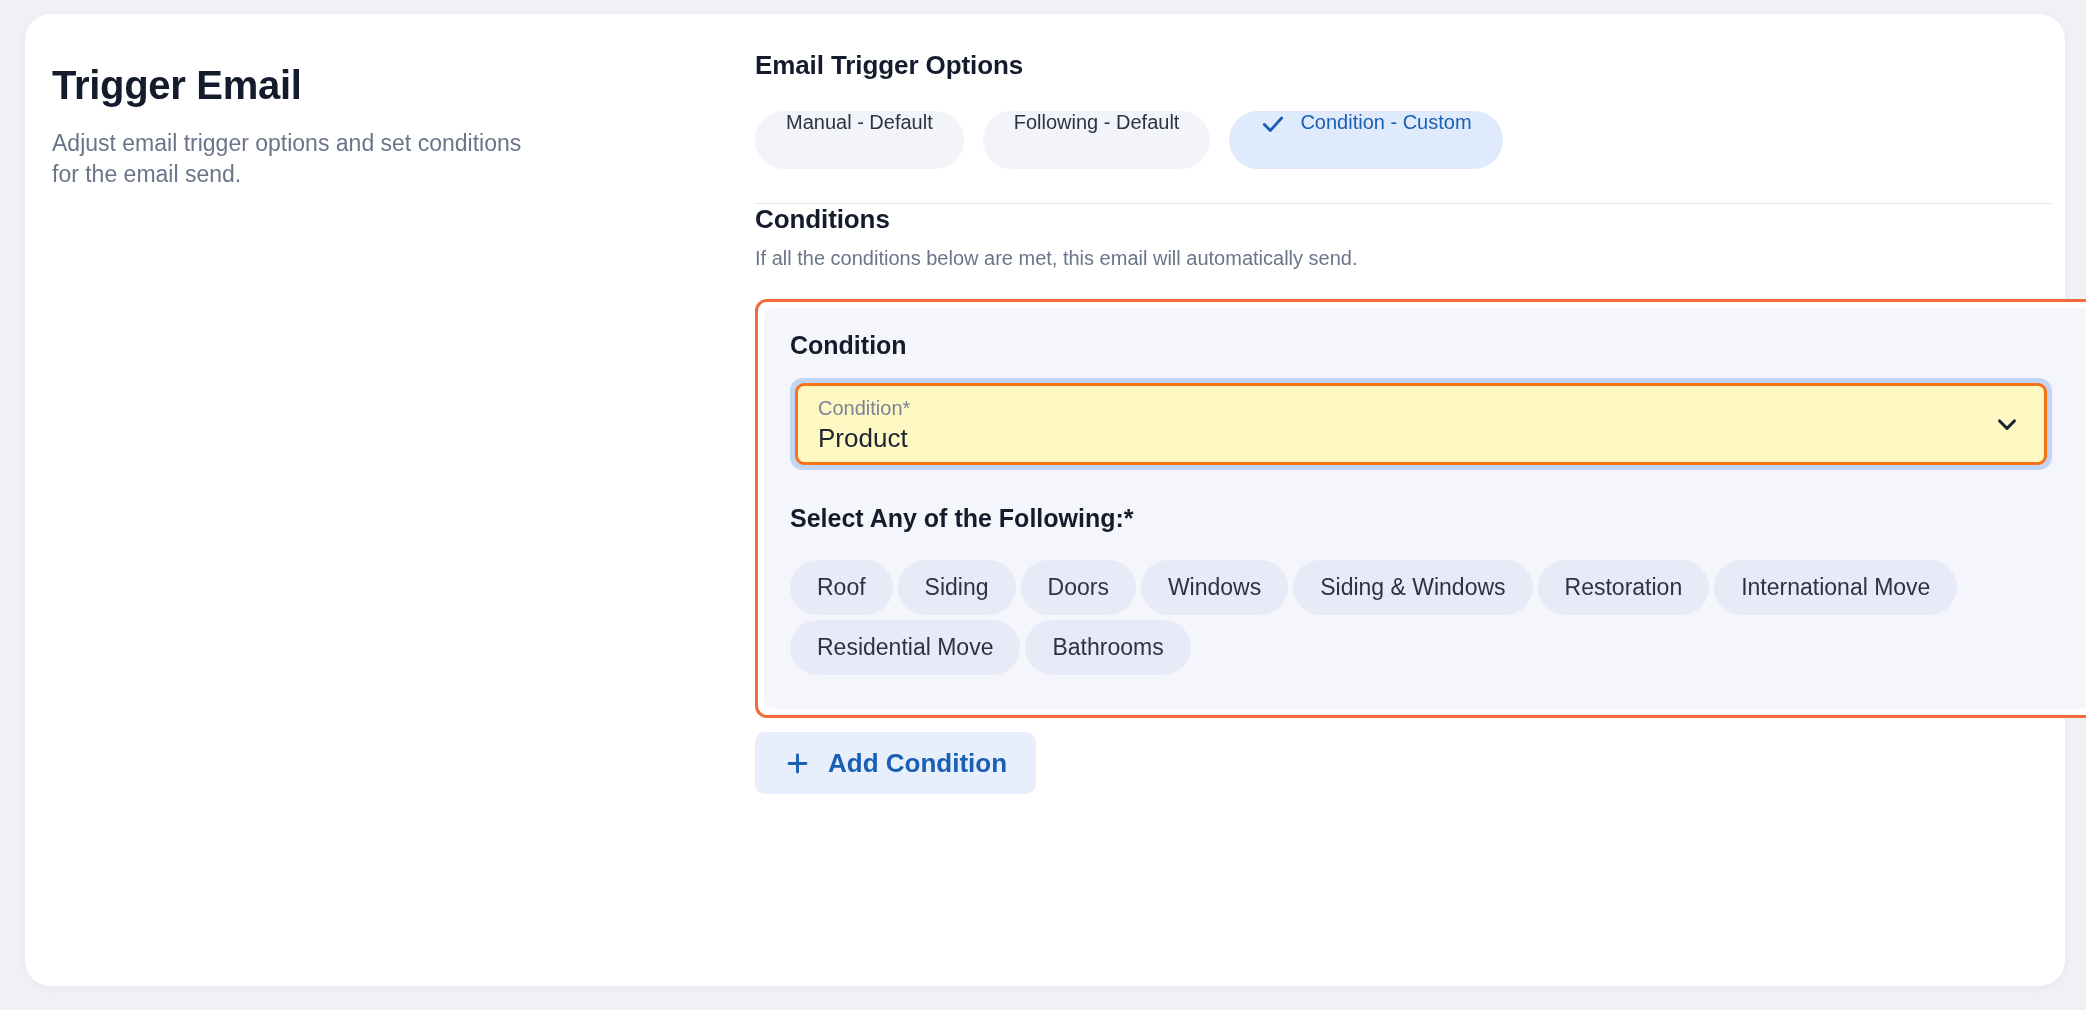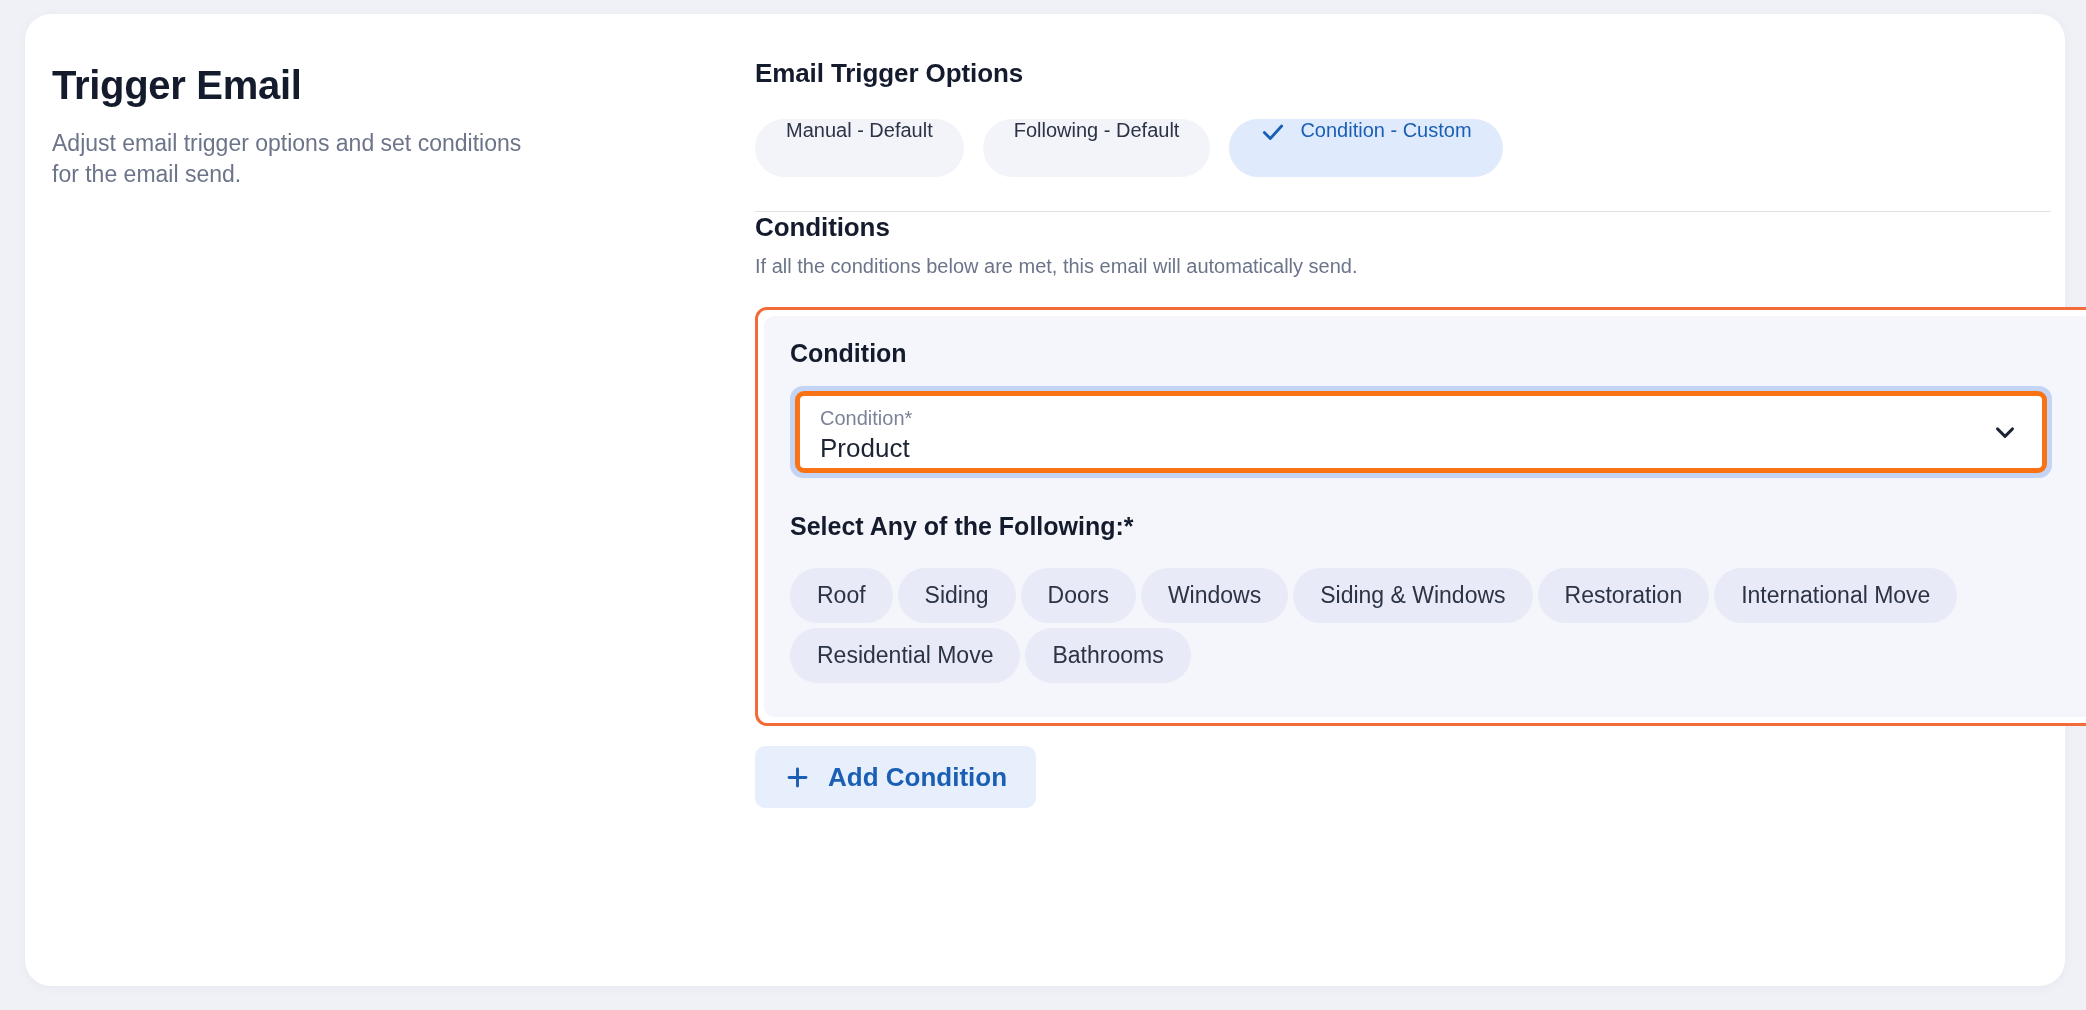--- a/index.html
+++ b/index.html
@@ -54,21 +54,21 @@
     font-size: 23px;
     line-height: 1.36;
     color: #6b7489;
     max-width: 470px;
   }
 
   
   .right-col {
     position: absolute;
     left: 730px;
-    top: 44px;
+    top: 36px;
     width: 1296px;
   }
 
   .section-heading {
     font-size: 26px;
     font-weight: bold;
     color: #141b2d;
     letter-spacing: -0.1px;
   }
 
@@ -149,22 +149,22 @@
   .select-wrap {
     margin-top: 18px;
     border: 5px solid #c3d4f5;
     border-radius: 13px;
     background: #c3d4f5;
     width: 1262px;
   }
 
   .select-box {
     position: relative;
-    background: #ffffff;
-    border: 5px solid #f97316;
+    background: #fef9c3;
+    border: 3px solid #f97316;
     border-radius: 9px;
     height: 82px;
     padding: 11px 20px 0 20px;
   }
 
   .select-label {
     font-size: 20px;
     color: #7b8397;
     line-height: 1.1;
   }
@@ -213,21 +213,21 @@
     align-items: center;
     justify-content: center;
     cursor: pointer;
     border: none;
     font-family: inherit;
     white-space: nowrap;
   }
 
   
   .add-condition {
-    margin-top: 20px;
+    margin-top: 14px;
     height: 62px;
     padding: 0 29px;
     border-radius: 10px;
     background: #e7effc;
     color: #1a5fb4;
     font-size: 26px;
     font-weight: bold;
     display: inline-flex;
     align-items: center;
     gap: 17px;

